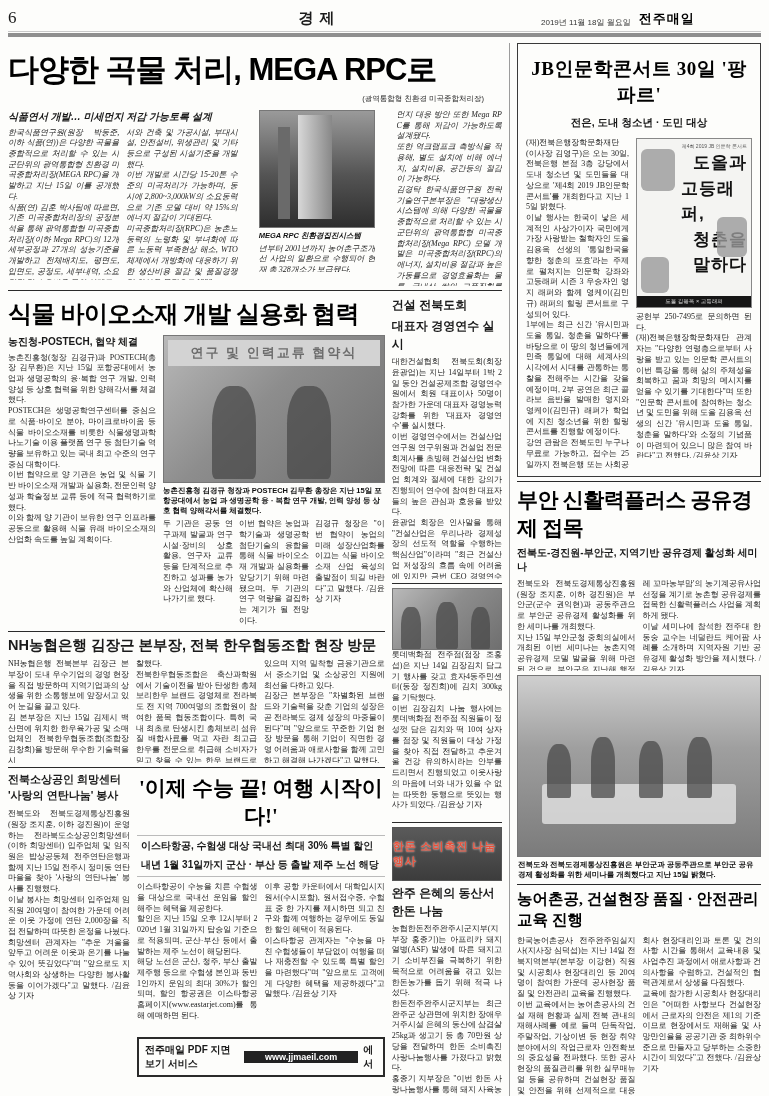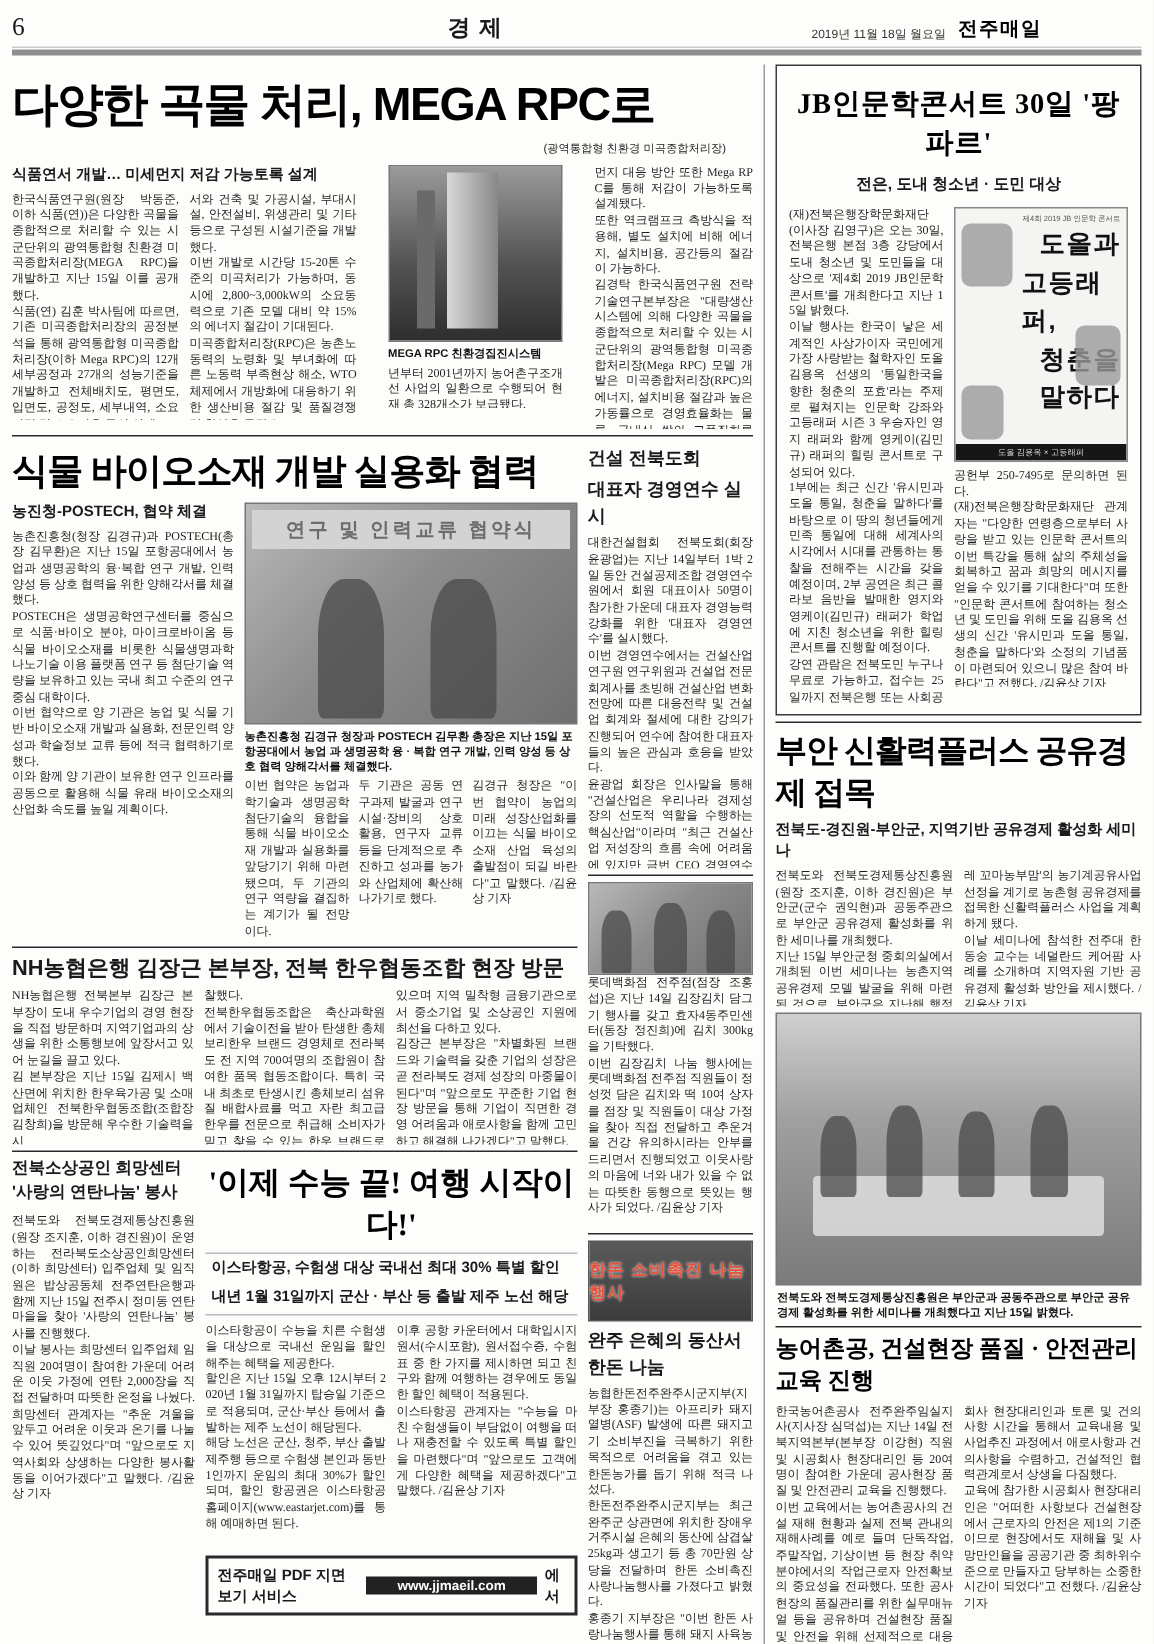--- a/index.html
+++ b/index.html
@@ -26,21 +26,21 @@
   .photo { position:relative; overflow:hidden; background:linear-gradient(135deg,#b9b9b9,#8d8d8d 45%,#6f6f6f); }
   .photo .blob { position:absolute; background:#4a4a4a; border-radius:40% 40% 8% 8%; opacity:.75; }
 
   .content { display:flex; }
   .left-region { width:502px; padding-right:7px; border-right:1px solid #9c9c9c; }
   .sidebar { flex:1; padding-left:7px; }
 
   
   .mega-hl { font-size:31px; font-weight:800; letter-spacing:-1px; margin-top:6px; color:#000; }
   .mega-credit { text-align:right; font-size:7.5px; color:#222; margin:3px 18px 6px 0; }
-  .mega-row { display:flex; gap:21px; height:176px; }
+  .mega-row { display:flex; gap:21px; height:176px;font-style:italic; }
   .mega-left { width:248px; }
   .mega-cols { display:flex; gap:7px; margin-top:4px; height:152px; }
   .mega-cols .col { flex:1; }
   .mega-photo-blk { width:126px; }
   .mega-photo { height:118px; background:linear-gradient(180deg,#9a9a9a,#545454 55%,#2e2e2e);
                 border:1px solid #777; position:relative; }
   .mega-photo .pipe { position:absolute; left:38px; top:4px; width:34px; height:104px; background:linear-gradient(90deg,#d8d8d8,#888); }
   .mega-photo .tower{ position:absolute; left:18px; top:16px; width:12px; height:92px; background:#6a6a6a; }
   .mega-col4 { width:114px; }
 
@@ -77,21 +77,21 @@
   .pdf-banner { border:2px solid #2a2a2a; margin-top:7px; padding:4px 6px; display:flex;
                 align-items:center; justify-content:center; gap:5px; font-size:10px; font-weight:bold; }
   .pdf-url { background:#222; color:#fff; padding:1px 21px; font-size:9px; }
 
   
   .strip-hl { font-size:12px; font-weight:800; line-height:1.45; margin:2px 0 4px; }
   .strip-photo { height:62px; border:1px solid #777; }
   .handon-photo { height:54px; border:1px solid #555;
                   background:linear-gradient(180deg,#5a5a5a,#3c3c3c); position:relative; }
   .handon-banner { position:absolute; inset:0; display:flex; align-items:center; justify-content:center;
-                   color:#e8503a; font-weight:800; font-size:11px; text-shadow:0 0 2px #fff; letter-spacing:1px; }
+                   color:#e8503a; font-weight:800; font-size:11px; text-shadow:0 0 2px #fff; letter-spacing:1px;font-family:Liberation Serif, serif; }
 
   
   .jb-box { border:1px solid #3a3a3a; padding:8px 8px 6px; }
   .jb-hl { font-size:19px; text-align:center; letter-spacing:0.5px; margin:4px 0 8px; }
   .jb-sub { text-align:center; font-size:10.5px; font-weight:bold; margin-bottom:8px; }
   .jb-cols { display:flex; gap:7px; }
   .jb-col1 { flex:1; height:332px; }
   .jb-col2 { width:116px; }
   .poster { height:170px; border:1px solid #888; background:#f4f4f2; position:relative; padding:4px; overflow:hidden; }
   .poster-top { font-size:5px; color:#555; text-align:right; line-height:1.4; }
@@ -180,22 +180,22 @@
 이와 함께 양 기관이 보유한 연구 인프라를 공동으로 활용해 식물 유래 바이오소재의 산업화 속도를 높일 계획이다.</div>
               </div>
               <div class="plant-right">
                 <div class="photo plant-photo">
                   <div class="banner">연구 및 인력교류 협약식</div>
                   <div class="blob" style="left:22%;top:34%;width:20%;height:64%;"></div>
                   <div class="blob" style="left:56%;top:34%;width:20%;height:64%;"></div>
                 </div>
                 <div class="caption" style="margin:3px 0;">농촌진흥청 김경규 청장과 POSTECH 김무환 총장은 지난 15일 포항공대에서 농업 과 생명공학 융 · 복합 연구 개발, 인력 양성 등 상호 협력 양해각서를 체결했다.</div>
                 <div class="plant-cols">
+                  <div class="col body-txt">두 기관은 공동 연구과제 발굴과 연구시설·장비의 상호 활용, 연구자 교류 등을 단계적으로 추진하고 성과를 농가와 산업체에 확산해 나가기로 했다.</div>
                   <div class="col body-txt">이번 협약은 농업과학기술과 생명공학 첨단기술의 융합을 통해 식물 바이오소재 개발과 실용화를 앞당기기 위해 마련됐으며, 두 기관의 연구 역량을 결집하는 계기가 될 전망이다.</div>
-                  <div class="col body-txt">두 기관은 공동 연구과제 발굴과 연구시설·장비의 상호 활용, 연구자 교류 등을 단계적으로 추진하고 성과를 농가와 산업체에 확산해 나가기로 했다.</div>
                   <div class="col body-txt">김경규 청장은 "이번 협약이 농업의 미래 성장산업화를 이끄는 식물 바이오소재 산업 육성의 출발점이 되길 바란다"고 말했다.  /김윤상 기자</div>
                 </div>
               </div>
             </div>
           </div>
 
           <div class="rule"></div>
 
           <div>
             <div class="nh-hl">NH농협은행 김장근 본부장, 전북 한우협동조합 현장 방문</div>

